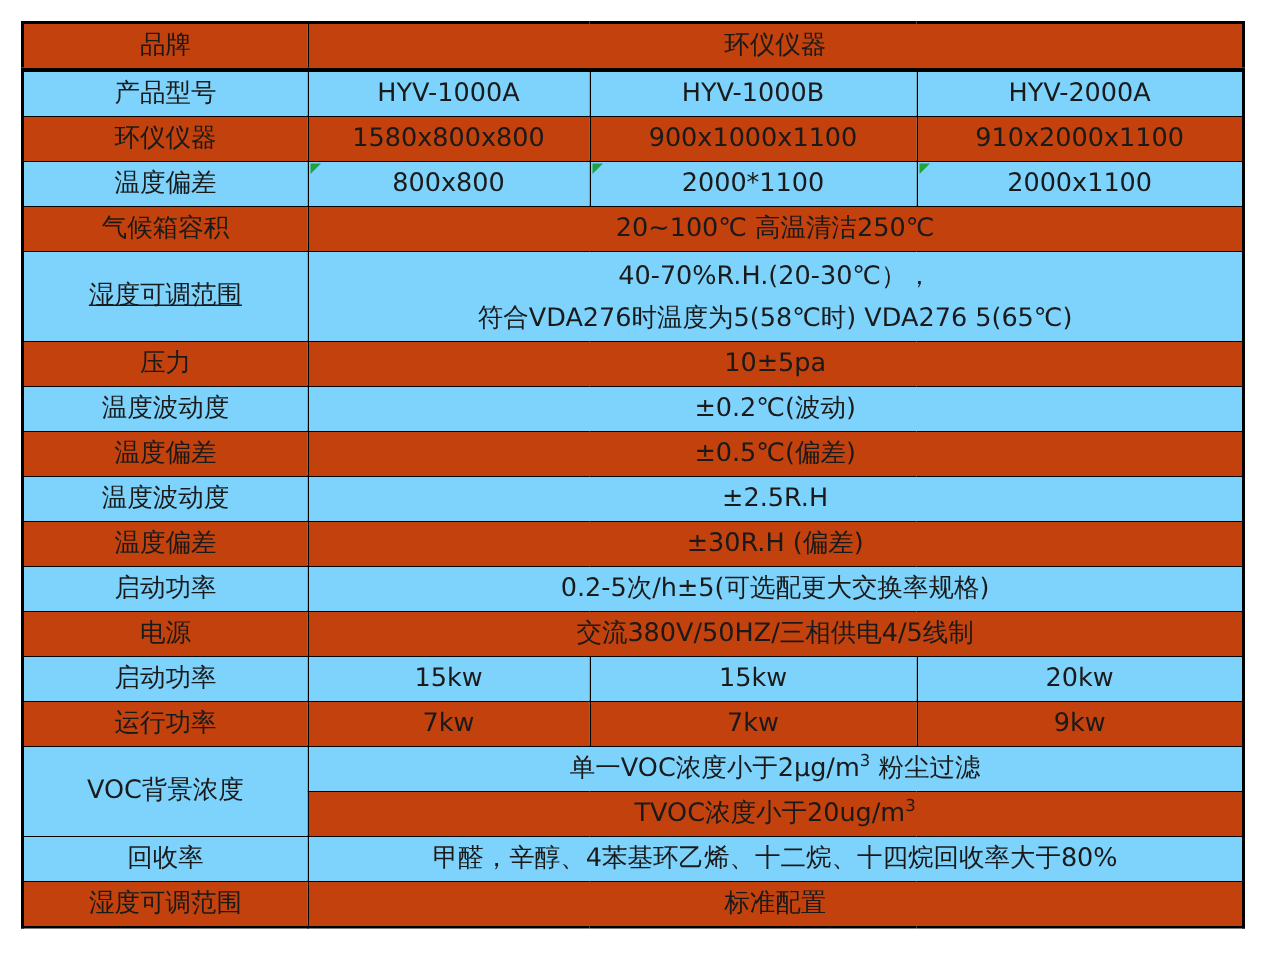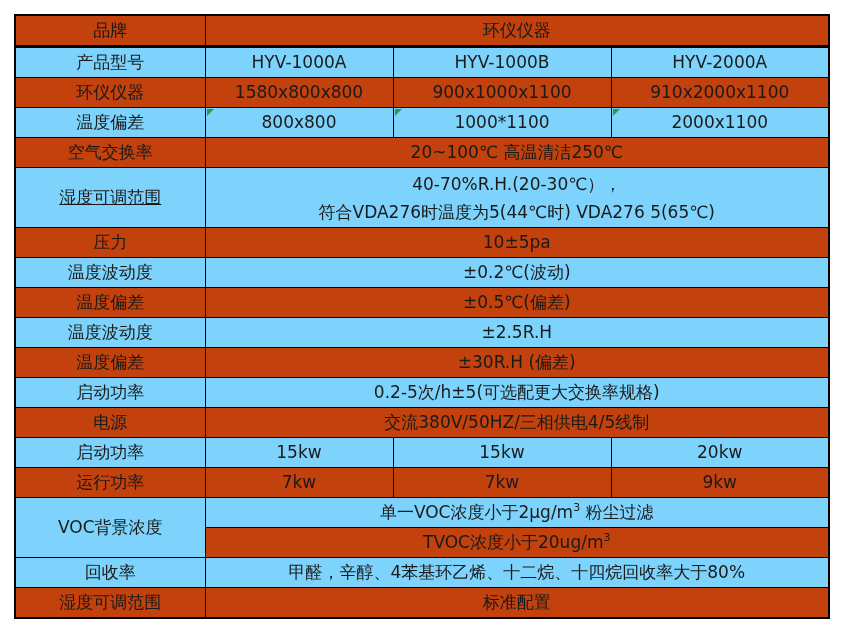--- a/index.html
+++ b/index.html
@@ -63,38 +63,38 @@
   </tr>
 
   <tr>
     <td class="gray">温度偏差</td>
     <td class="gray">
       <span class="tri"></span>
       <span>800x800</span>
     </td>
     <td class="gray">
       <span class="tri"></span>
-      <span>1000*1100</span>
+      <span>2000*1100</span>
     </td>
     <td class="gray">
       <span class="tri"></span>
       <span>2000x1100</span>
     </td>
   </tr>
 
   <tr>
-    <td class="white">空气交换率</td>
+    <td class="white">气候箱容积</td>
     <td class="white" colspan="3">20~100℃ 高温清洁250℃</td>
   </tr>
 
   <tr>
     <td class="gray" style="height:59px;text-decoration:underline;">湿度可调范围</td>
     <td class="gray two-line" colspan="3">
       <div>40-70%R.H.(20-30℃），</div>
-      <div>符合VDA276时温度为5(44℃时) VDA276 5(65℃)</div>
+      <div>符合VDA276时温度为5(58℃时) VDA276 5(65℃)</div>
     </td>
   </tr>
 
   <tr>
     <td class="white">压力</td>
     <td class="white" colspan="3">10±5pa</td>
   </tr>
 
   <tr>
     <td class="gray">温度波动度</td>

